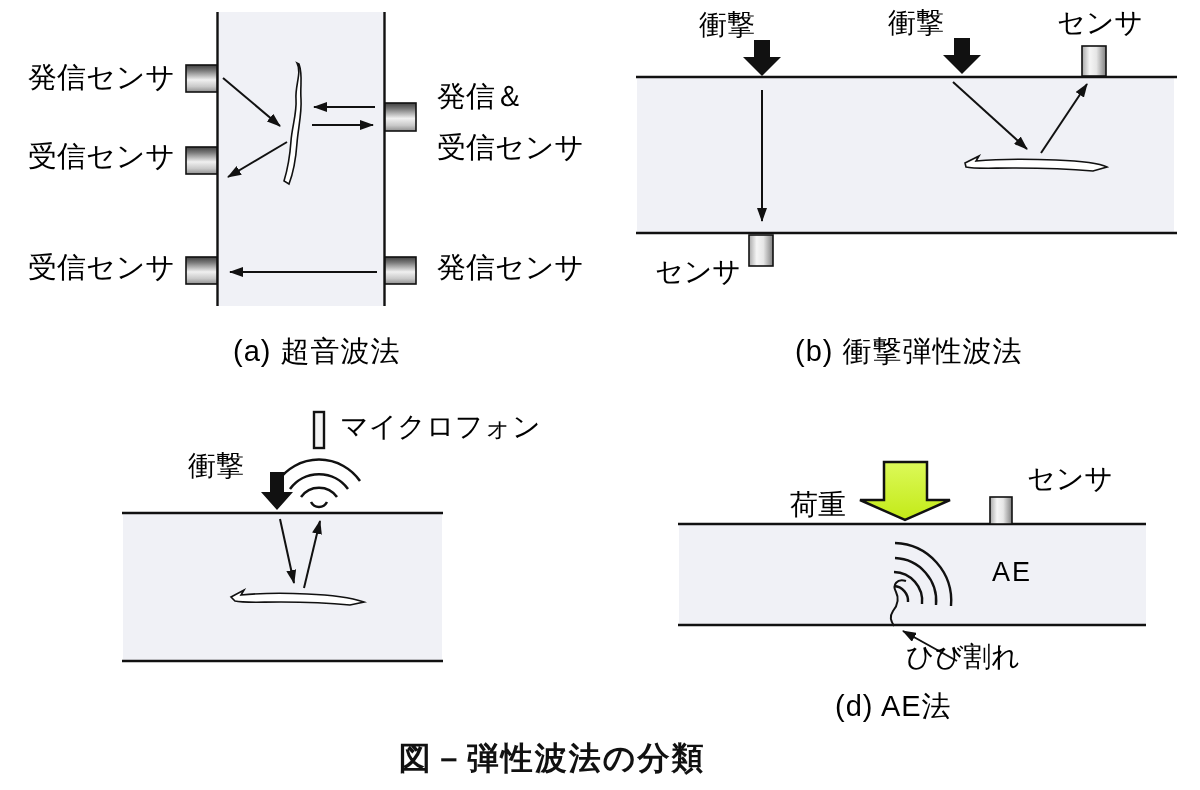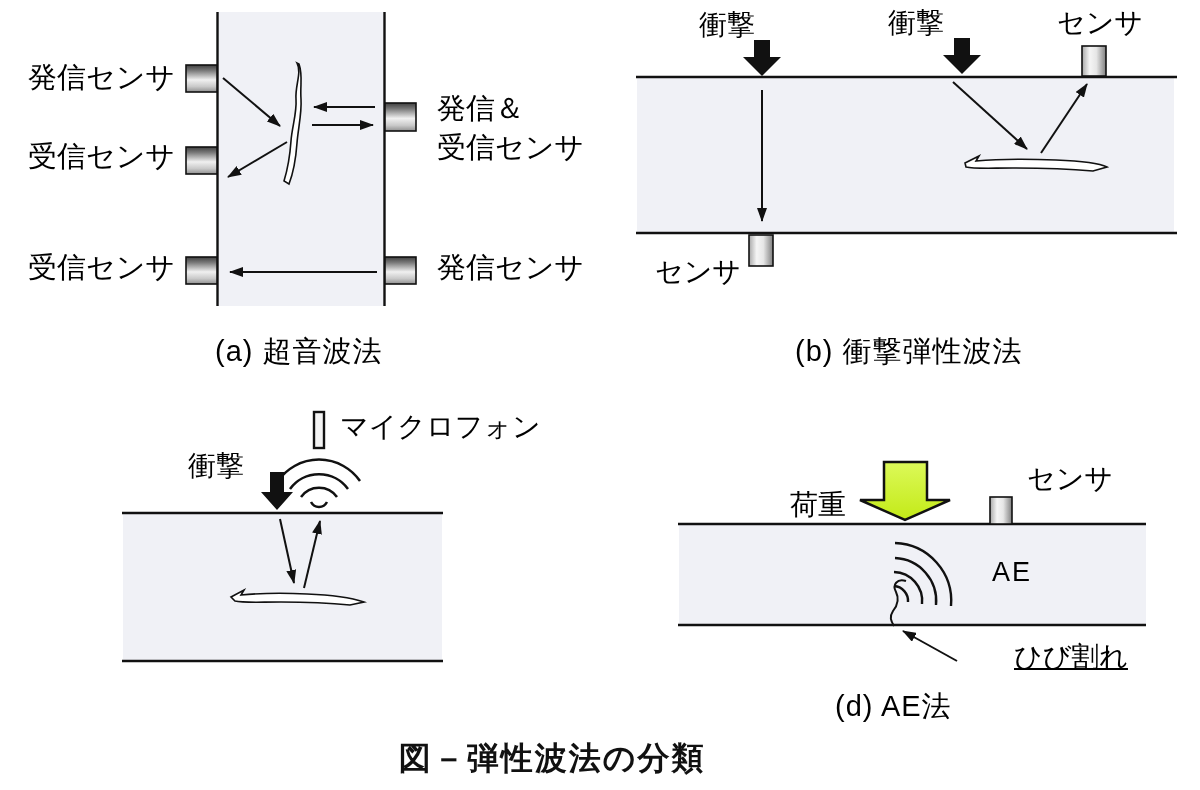--- a/index.html
+++ b/index.html
@@ -10,30 +10,30 @@
   }
   .art{position:absolute;left:0;top:0;}
   .lbl{position:absolute;white-space:nowrap;line-height:1.15;color:#000000;}
   .serif{font-family:"Liberation Serif","DejaVu Serif",serif;font-size:29px;}
   .sans{font-family:"Liberation Sans","DejaVu Sans",sans-serif;font-size:28px;}
   .cap{font-family:"Liberation Sans","DejaVu Sans",sans-serif;font-size:29px;letter-spacing:1px;}
   .figcap{position:absolute;left:0;top:737px;width:1104px;text-align:center;
           font-size:32px;font-weight:bold;letter-spacing:2px;}
   
   .a-lt{left:28px;top:61px;}   .a-lm{left:28px;top:140px;}  .a-lb{left:28px;top:251px;}
-  .a-r1{left:437px;top:92px;}  .a-r2{left:437px;top:131px;} .a-rb{left:437px;top:251px;}
-  .a-cap{left:215px;top:335px;}
+  .a-r1{left:437px;top:80px;}  .a-r2{left:437px;top:131px;} .a-rb{left:437px;top:251px;}
+  .a-cap{left:233px;top:335px;}
   .b-i1{left:699px;top:9px;}   .b-i2{left:888px;top:7px;}
   .b-st{left:1057px;top:7px;}  .b-sb{left:655px;top:256px;}
   .b-cap{left:795px;top:335px;}
   .c-mic{left:340px;top:411px;} .c-imp{left:188px;top:450px;}
   .c-cap{left:218px;top:690px;}
   .d-load{left:790px;top:457px;margin-top:32px;} .d-sen{left:1027px;top:463px;}
   .d-ae{left:992px;top:557px;font-size:27px;letter-spacing:2px;text-align:center;}
-  .d-crk{left:1014px;top:641px;text-decoration:underline;}
+  .d-crk{left:906px;top:641px;}
   .d-cap{left:835px;top:690px;}
 </style>
 </head>
 <body>
 
 <div class="canvas" style="--member-fill: #f0f1f6; --outline: #111111; --impact-arrow: #111111; --load-arrow: #cdee2e;">
 
   <svg class="art" width="1200" height="790" viewBox="0 0 1200 790">
     <defs>
       <marker id="ah" markerWidth="7" markerHeight="5" refX="6.5" refY="2.5" orient="auto" markerUnits="strokeWidth">

